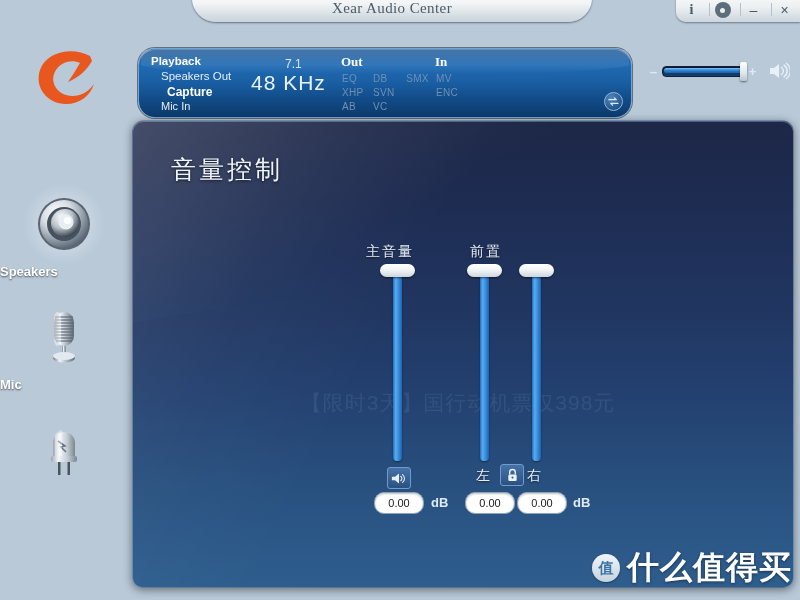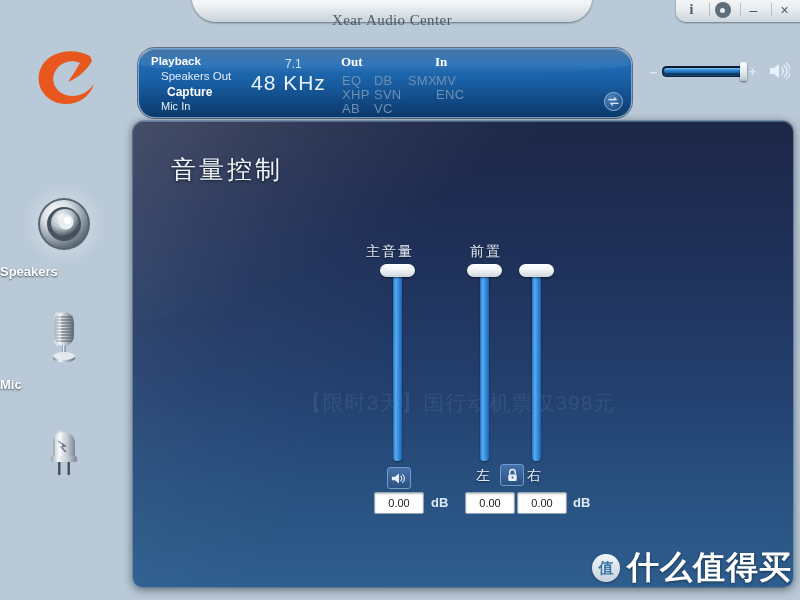--- a/index.html
+++ b/index.html
@@ -21,21 +21,20 @@
   .title-tab{
     position:absolute;left:192px;top:-12px;width:400px;height:34px;
     background:linear-gradient(180deg,#fdfdfd 0%,#f2f4f5 45%,#dfe5e9 70%,#c9d3da 100%);
     border-radius:0 0 24px 24px;
     box-shadow:0 1px 2px rgba(0,0,0,.45);
   }
   .title-text{
     position:absolute;left:0;top:12px;width:400px;text-align:center;
     font-size:15px;color:#4b5b68;letter-spacing:.4px;
     font-family:"Liberation Serif","DejaVu Serif",serif;
-    margin-top:12px;
   }
   .winbtns{
     position:absolute;right:0;top:-10px;width:124px;height:32px;
     background:linear-gradient(180deg,#fbfbfb 0%,#eef1f3 50%,#ccd6dd 100%);
     border-radius:0 0 0 10px;
     box-shadow:0 1px 2px rgba(0,0,0,.4);
     display:flex;align-items:flex-end;justify-content:space-around;
     padding-bottom:2px;box-sizing:border-box;
   }
   .wbtn{
@@ -73,21 +72,21 @@
   .s-pb{position:absolute;left:12px;top:6px;font-size:11.5px;font-weight:bold;color:#fff;}
   .s-pbv{position:absolute;left:22px;top:21px;font-size:11.5px;color:#e4eefa;}
   .s-cap{position:absolute;left:28px;top:36px;font-size:12px;font-weight:bold;color:#fff;}
   .s-capv{position:absolute;left:22px;top:51px;font-size:11px;color:#e4eefa;}
   .s-ch{position:absolute;left:146px;top:8px;font-size:12px;color:#cfe0f1;}
   .s-rate{position:absolute;left:112px;top:22px;font-size:21px;color:#eaf3fb;letter-spacing:1px;}
   .s-out{position:absolute;left:202px;top:5px;font-size:13px;font-weight:bold;color:#fff;
          font-family:"Liberation Serif","DejaVu Serif",serif;}
   .s-in{position:absolute;left:296px;top:5px;font-size:13px;font-weight:bold;color:#fff;
         font-family:"Liberation Serif","DejaVu Serif",serif;}
-  .tagrow{position:absolute;font-size:13px;color:#6f90b3;letter-spacing:.3px;}
+  .tagrow{position:absolute;font-size:10px;color:#6f90b3;letter-spacing:.3px;}
   .tag{display:inline-block;}
   .swap{
     position:absolute;right:8px;bottom:6px;width:17px;height:17px;border-radius:50%;
     background:radial-gradient(circle at 35% 30%,#4f87bf,#123f74);
     border:1px solid #8fb8dc;display:flex;align-items:center;justify-content:center;
     color:#dce9f6;font-size:10px;cursor:pointer;
   }
 
   
   .mastervol{position:absolute;left:648px;top:58px;width:142px;height:26px;display:flex;align-items:center;}
@@ -159,21 +158,21 @@
   }
   .ctl-label{position:absolute;font-size:14px;color:#e6eefa;text-shadow:0 1px 2px rgba(0,0,0,.6);}
   .iconbtn{
     position:absolute;width:22px;height:20px;border-radius:3px;
     background:linear-gradient(180deg,#3f6ea8,#2b5display);
     background:linear-gradient(180deg,#4672a9,#2b5182);
     border:1px solid #6f9ccb;display:flex;align-items:center;justify-content:center;
     color:#e7f0fa;cursor:pointer;
   }
   .dbbox{
-    position:absolute;width:48px;height:20px;border-radius:2px;
+    position:absolute;width:48px;height:20px;border-radius:10px;
     background:#ffffff;border:1px solid #8fa4b5;
     box-shadow:inset 0 1px 2px rgba(0,0,0,.25);
     display:flex;align-items:center;justify-content:center;
     font-size:11px;color:#1a1a1a;cursor:text;
   }
   .dblabel{position:absolute;font-size:13px;font-weight:bold;color:#dfeaf7;}
 
   
   .wm{
     position:absolute;right:8px;bottom:10px;display:flex;align-items:center;gap:7px;

